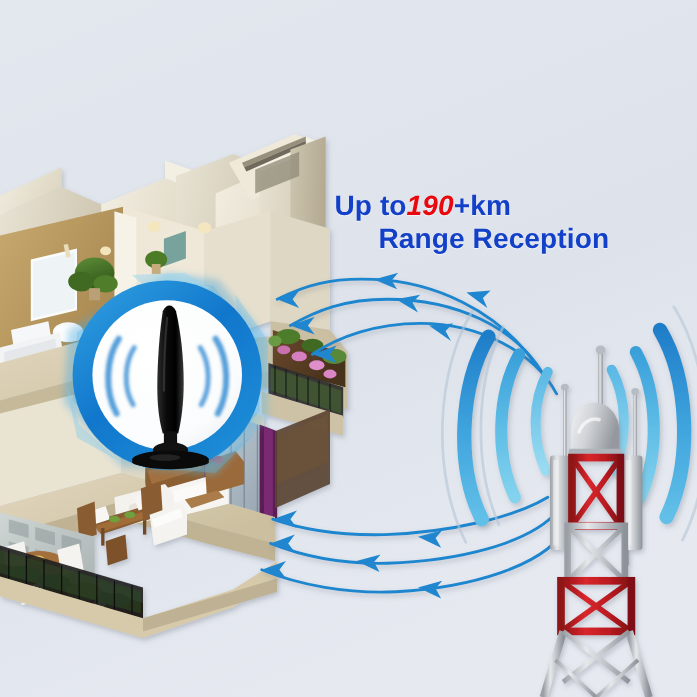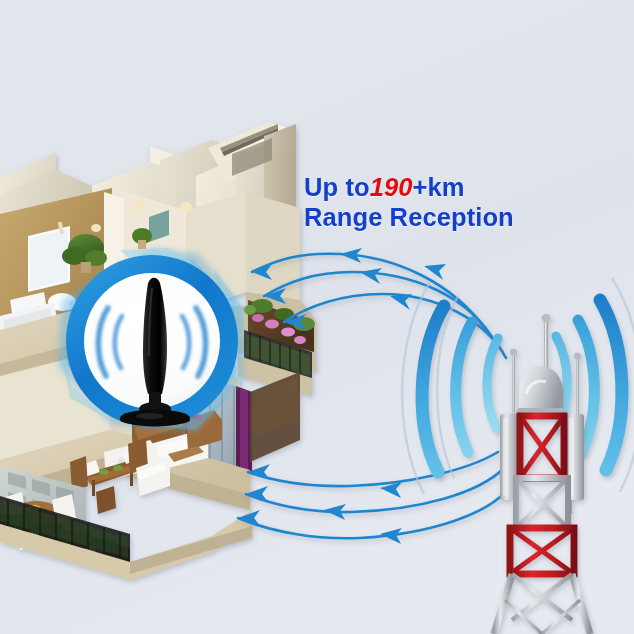--- a/index.html
+++ b/index.html
@@ -33,21 +33,21 @@
     color: #1340c8;
     letter-spacing: 0.1px;
     white-space: nowrap;
     text-shadow: 0 1px 1px rgba(255,255,255,0.6);
   }
   .headline .big-red {
     color: #e8080d;
     font-style: italic;
     font-weight: bold;
   }
-  .hl-line2 { display: block; }
+  .hl-line2 { display: block; margin-left: 40px; }
 </style>
 </head>
 <body>
 
 <div id="stage">
 
   <svg id="scene-svg" viewBox="0 0 634 634">
     <defs>
       <linearGradient id="bgGrad" x1="0" y1="0" x2="0.4" y2="1">
         <stop offset="0%" stop-color="#e3e7ee"></stop>

